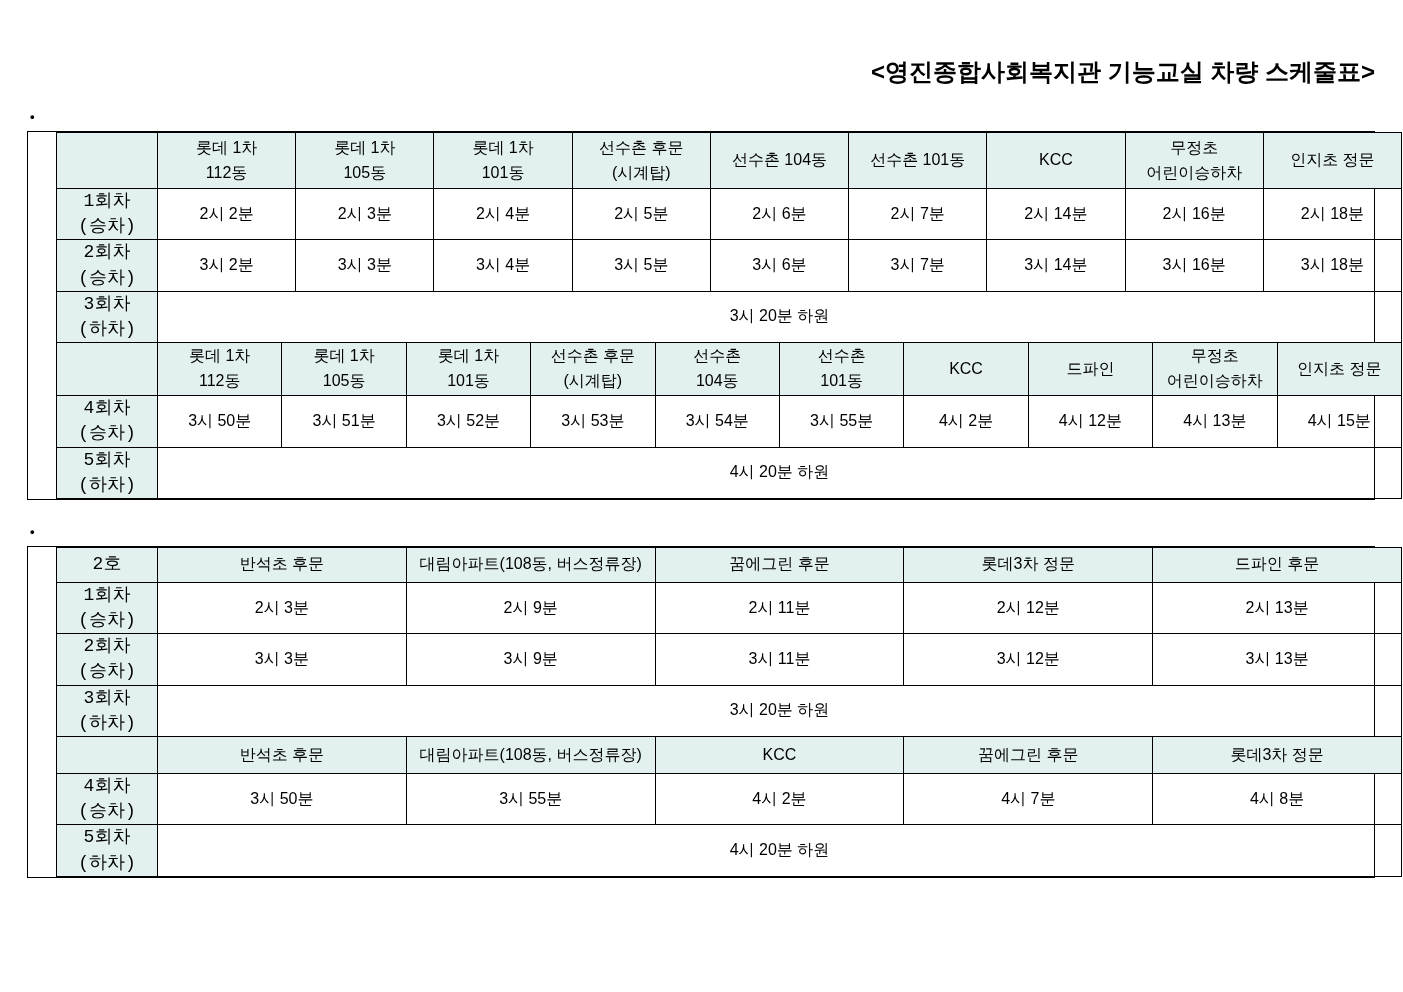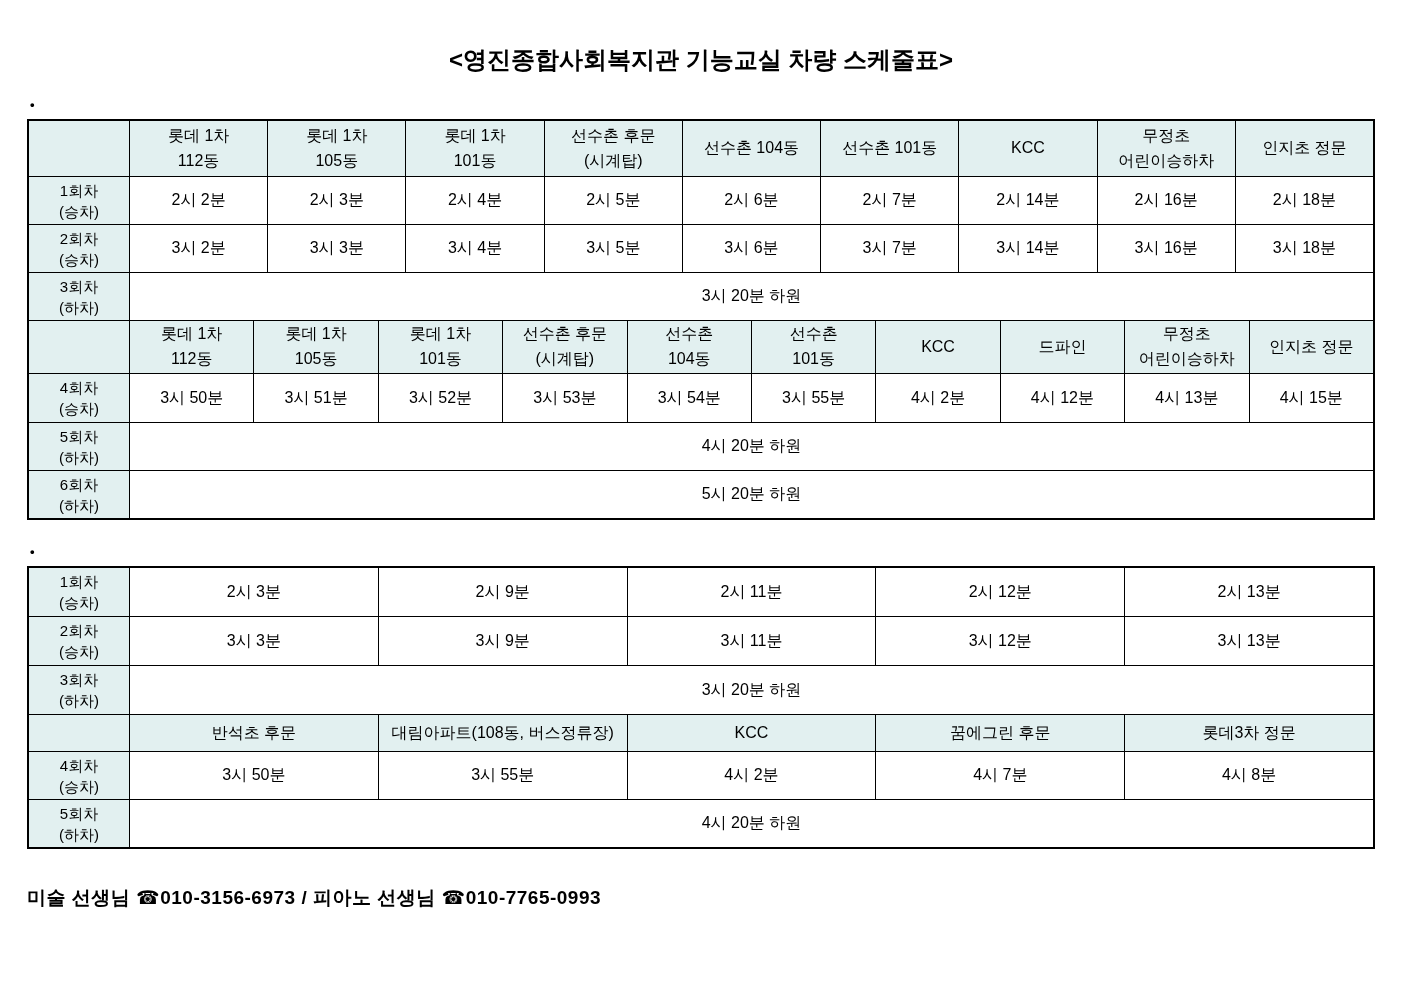--- a/index.html
+++ b/index.html
@@ -7,50 +7,51 @@
   body {
     margin: 0;
     width: 1403px;
     height: 992px;
     background: #ffffff;
     color: #000;
     font-family: "Liberation Sans", "DejaVu Sans", sans-serif;
   }
   .page { padding: 0 28px 0 27px; }
   .title {
-    text-align: center;
+    text-align: right;
     font-size: 24px;
     font-weight: bold;
-    margin: 44px 0 0 0;
+    margin: 56px 0 0 0;
   }
   .sec-heading {
     display: flex;
     align-items: center;
     gap: 11px;
     font-size: 19px;
     font-weight: bold;
     margin: 21px 0 7px 0;
   }
   .bullet { font-size: 13px; margin-left: 3px; }
   .tbl-outer { border: 1px solid var(--border); width: 1348px; }
-  table.sched { border-collapse: collapse; table-layout: fixed; width: 100%; }
+  table.sched { border-collapse: collapse; table-layout: fixed; width: 100%; margin-left: 28px; }
   table.part2 { margin-top: -1px; }
   td {
     border: 1px solid var(--border);
     text-align: center;
     vertical-align: middle;
     font-size: 16px;
     padding: 0 2px;
     overflow: hidden;
   }
   .lbl {
     background: var(--hdr-bg);
-    font-size: 15px;
+    font-size: 18px;
     line-height: 1.4;
     white-space: pre-line;
+    font-family: Liberation Mono, monospace;
   }
   .stop {
     background: var(--hdr-bg);
     white-space: pre-line;
     line-height: 1.55;
   }
   .c-label { width: 101px; }
   tr.h56 td { height: 56px; }
   tr.h53 td { height: 53px; }
   tr.h49 td { height: 49px; }
@@ -170,40 +171,43 @@
         <td>4시 2분</td>
         <td>4시 12분</td>
         <td>4시 13분</td>
         <td>4시 15분</td>
       </tr>
       <tr class="h48">
         <td class="lbl">5회차
 (하차)</td>
         <td colspan="10">4시 20분 하원</td>
       </tr>
-      <tr class="h48">
-        <td class="lbl">6회차
-(하차)</td>
-        <td colspan="10">5시 20분 하원</td>
-      </tr>
     </tbody>
       </table>
   </div>
 
   <div class="sec-heading" style="margin-top:24px;">
     <span class="bullet">•</span>
   </div>
 
   <div class="tbl-outer">
     <table class="sched">
       <colgroup>
           <col class="c-label">
           <col span="5">
         </colgroup>
       <tbody>
+          <tr class="h35">
+        <td class="lbl">2호</td>
+        <td class="stop">반석초 후문</td>
+        <td class="stop">대림아파트(108동, 버스정류장)</td>
+        <td class="stop">꿈에그린 후문</td>
+        <td class="stop">롯데3차 정문</td>
+        <td class="stop">드파인 후문</td>
+      </tr>
       <tr class="h49">
         <td class="lbl">1회차
 (승차)</td>
         <td>2시 3분</td>
         <td>2시 9분</td>
         <td>2시 11분</td>
         <td>2시 12분</td>
         <td>2시 13분</td>
       </tr>
       <tr class="h49">
@@ -247,15 +251,14 @@
       </tr>
       <tr class="h48">
         <td class="lbl">5회차
 (하차)</td>
         <td colspan="5">4시 20분 하원</td>
       </tr>
     </tbody>
       </table>
   </div>
 
-  <div class="footer">미술 선생님 ☎010-3156-6973 / 피아노 선생님 ☎010-7765-0993</div>
 
 </div>
 
 </body></html>

